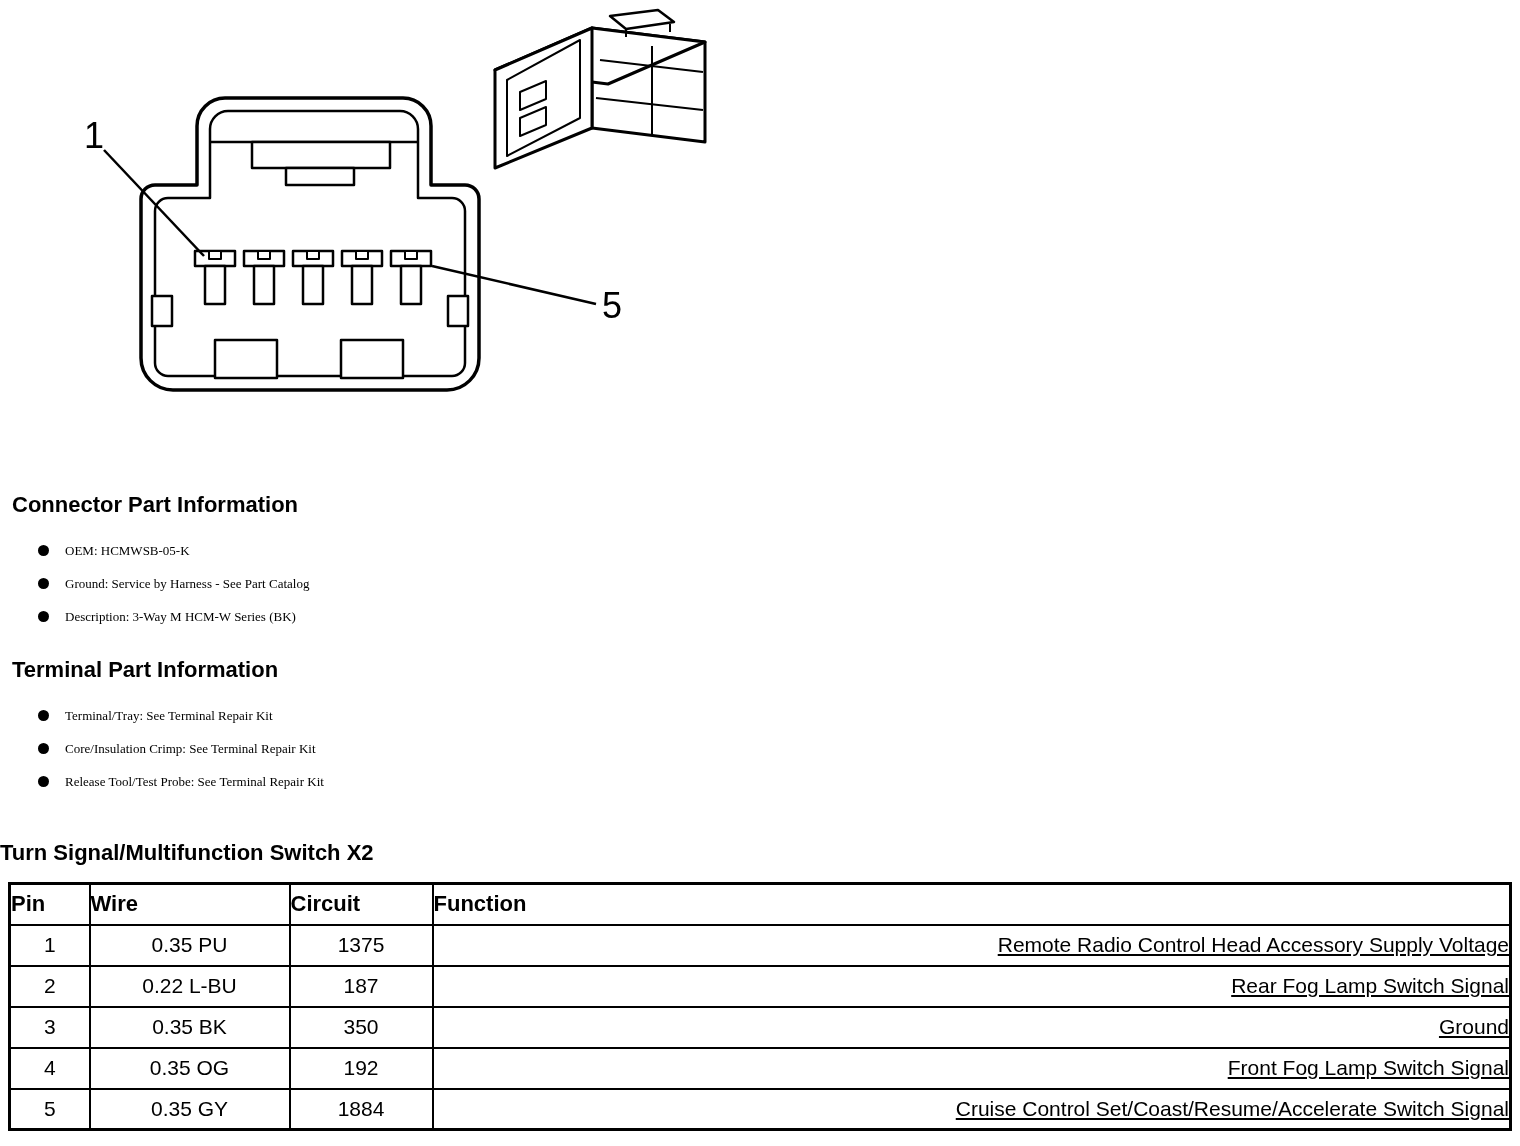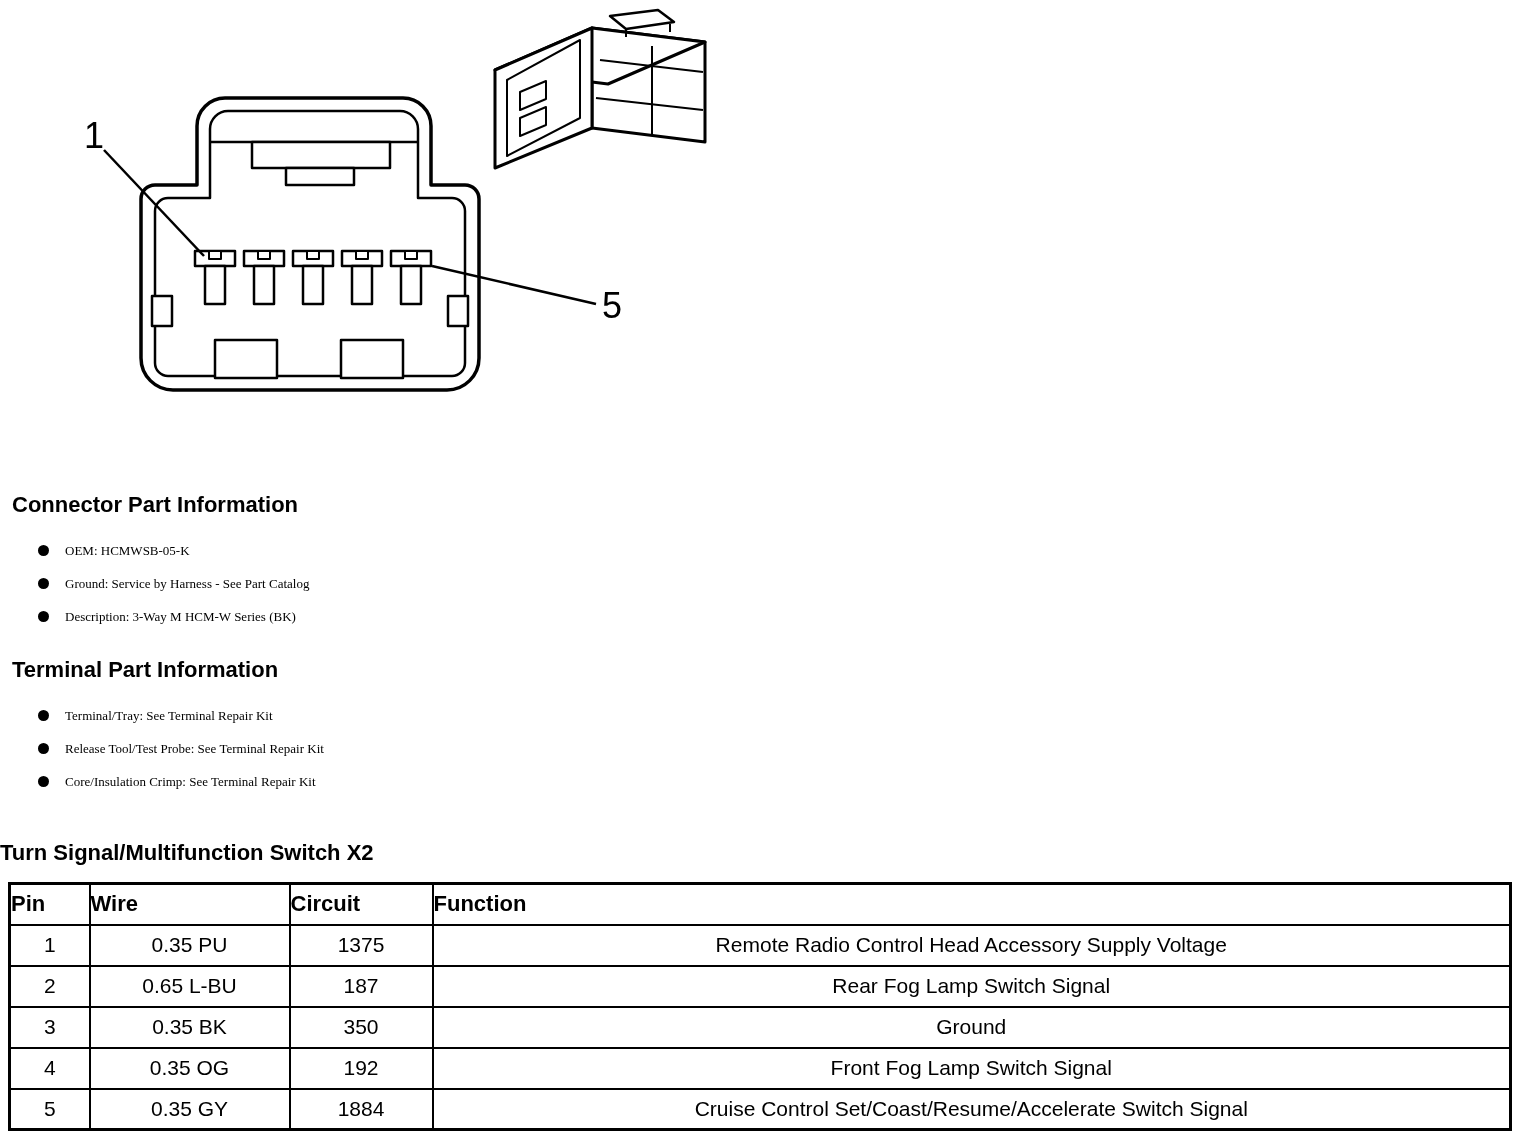--- a/index.html
+++ b/index.html
@@ -10,21 +10,21 @@
   .info-heading { font-size: 22px; font-weight: bold; margin: 0 0 4px 12px; }
   .first-heading { margin-top: 44px; }
   .info-list { list-style: none; margin: 16px 0 24px 0; padding: 0 0 0 38px; }
   .info-list li { font-size: 13px; line-height: 33px; position: relative; padding-left: 27px; font-family: Liberation Serif, serif; }
   .info-list li::before { content: ""; position: absolute; left: 0; top: 11px; width: 11px; height: 11px; border-radius: 50%; background: #000; }
   .table-title { text-align: left; font-weight: bold; font-size: 22px; margin: 42px 0 16px 0; }
   table.pinout { border-collapse: collapse; width: 1504px; margin-left: 8px; border: 3px solid #000; table-layout: fixed; }
   .pinout th, .pinout td { border: 2px solid #000; height: 41px; font-size: 21px; padding: 0; overflow: hidden; white-space: nowrap; }
   .pinout th { font-weight: bold; text-align: left; font-size: 22px; }
   .td-c { text-align: center; }
-  .td-f { text-align: center; padding-left: 8px; }
+  .td-f { text-align: right; padding-left: 8px; text-decoration: underline; }
   col.c-pin { width: 80px; }
   col.c-wire { width: 200px; }
   col.c-circuit { width: 143px; }
   col.c-function { width: auto; }
   svg text { font-family: "Liberation Sans", sans-serif; fill: #000; }
 </style>
 </head>
 <body>
 
 <div class="page">
@@ -101,22 +101,22 @@
     <h2 class="info-heading first-heading">Connector Part Information</h2>
     <ul class="info-list">
       <li>OEM: HCMWSB-05-K</li>
       <li>Ground: Service by Harness - See Part Catalog</li>
       <li>Description: 3-Way M HCM-W Series (BK)</li>
     </ul>
 
     <h2 class="info-heading">Terminal Part Information</h2>
     <ul class="info-list">
       <li>Terminal/Tray: See Terminal Repair Kit</li>
+      <li>Core/Insulation Crimp: See Terminal Repair Kit</li>
       <li>Release Tool/Test Probe: See Terminal Repair Kit</li>
-      <li>Core/Insulation Crimp: See Terminal Repair Kit</li>
     </ul>
   </section>
 
   <div class="table-title">Turn Signal/Multifunction Switch X2</div>
 
   <table class="pinout">
     <colgroup>
       <col class="c-pin">
         <col class="c-wire">
         <col class="c-circuit">
@@ -132,21 +132,21 @@
     </thead>
     <tbody>
       <tr>
         <td class="td-c">1</td>
         <td class="td-c">0.35 PU</td>
         <td class="td-c">1375</td>
         <td class="td-f">Remote Radio Control Head Accessory Supply Voltage</td>
       </tr>
       <tr>
         <td class="td-c">2</td>
-        <td class="td-c">0.65 L-BU</td>
+        <td class="td-c">0.22 L-BU</td>
         <td class="td-c">187</td>
         <td class="td-f">Rear Fog Lamp Switch Signal</td>
       </tr>
       <tr>
         <td class="td-c">3</td>
         <td class="td-c">0.35 BK</td>
         <td class="td-c">350</td>
         <td class="td-f">Ground</td>
       </tr>
       <tr>

